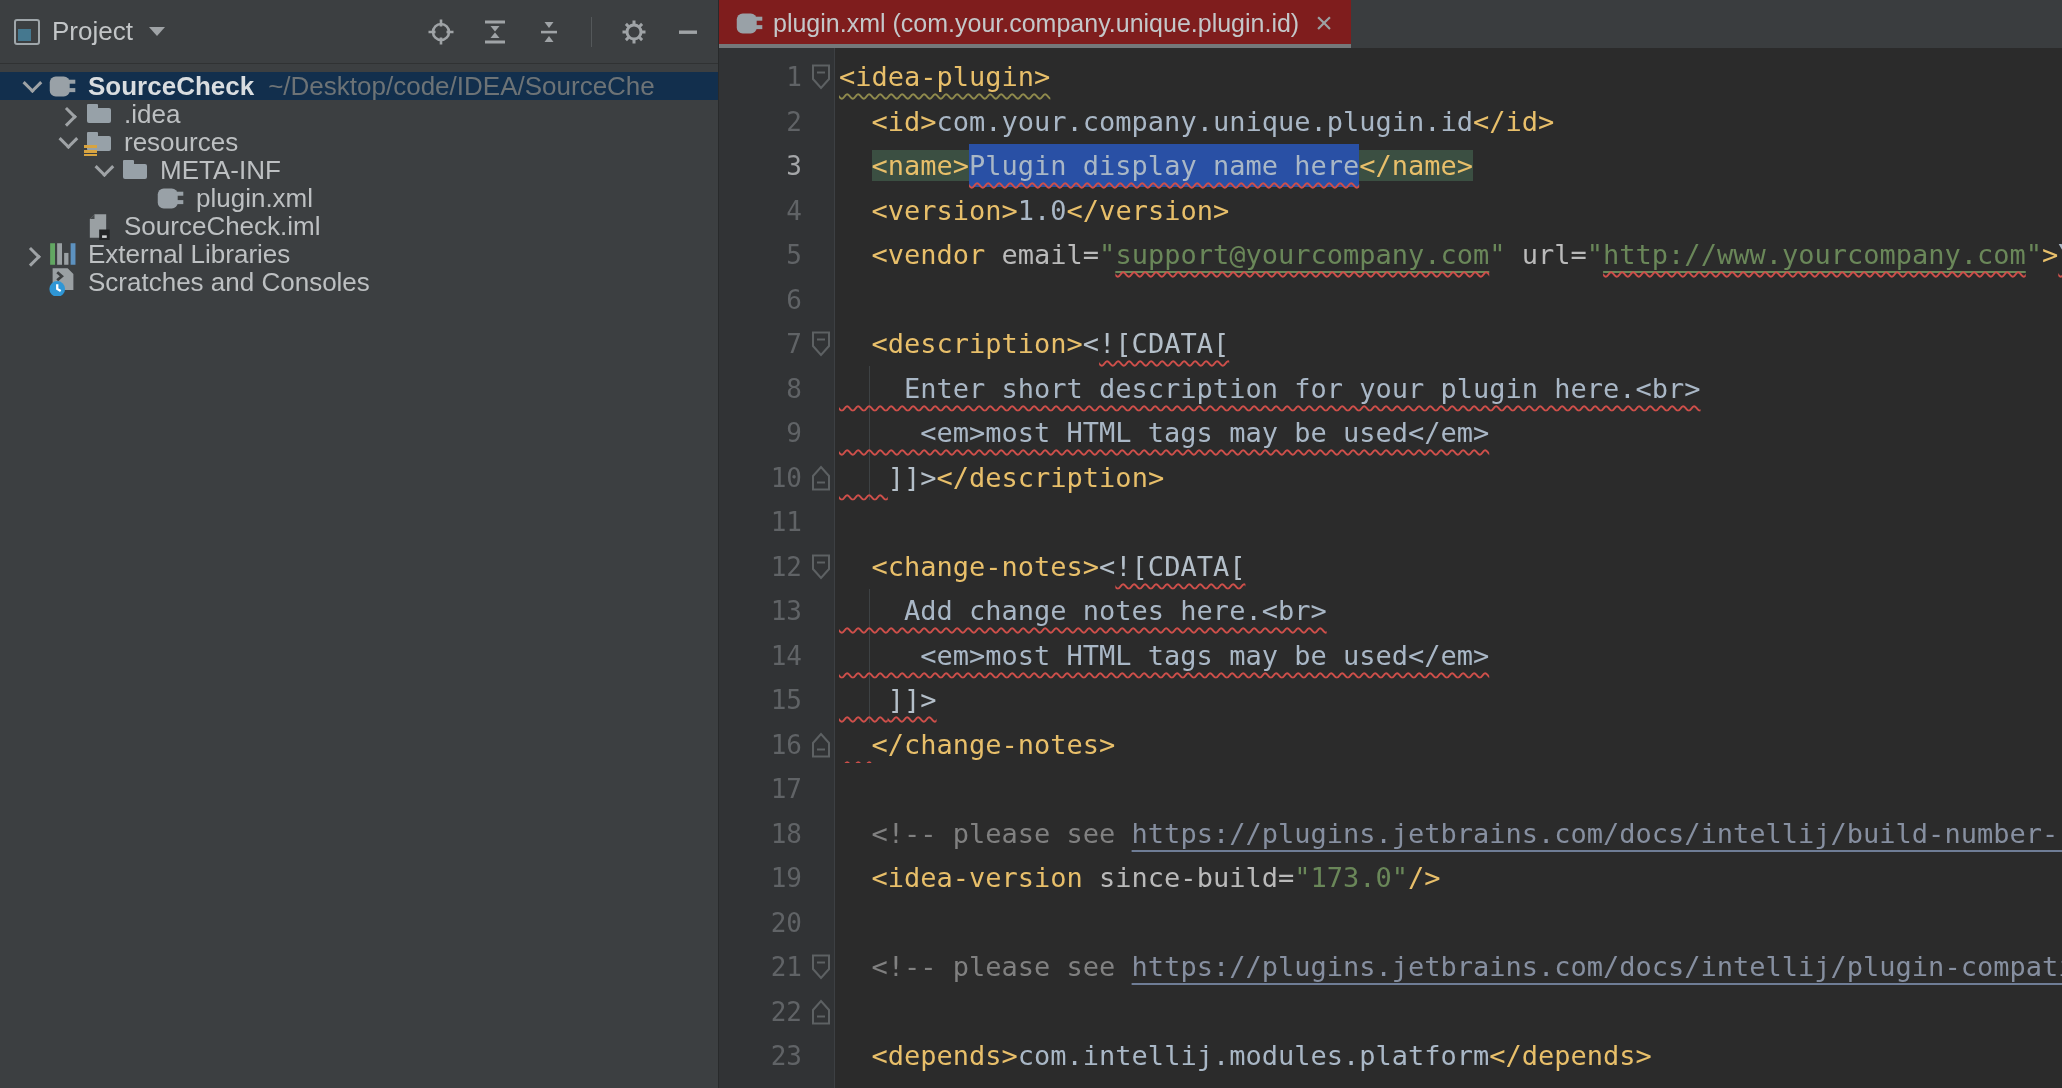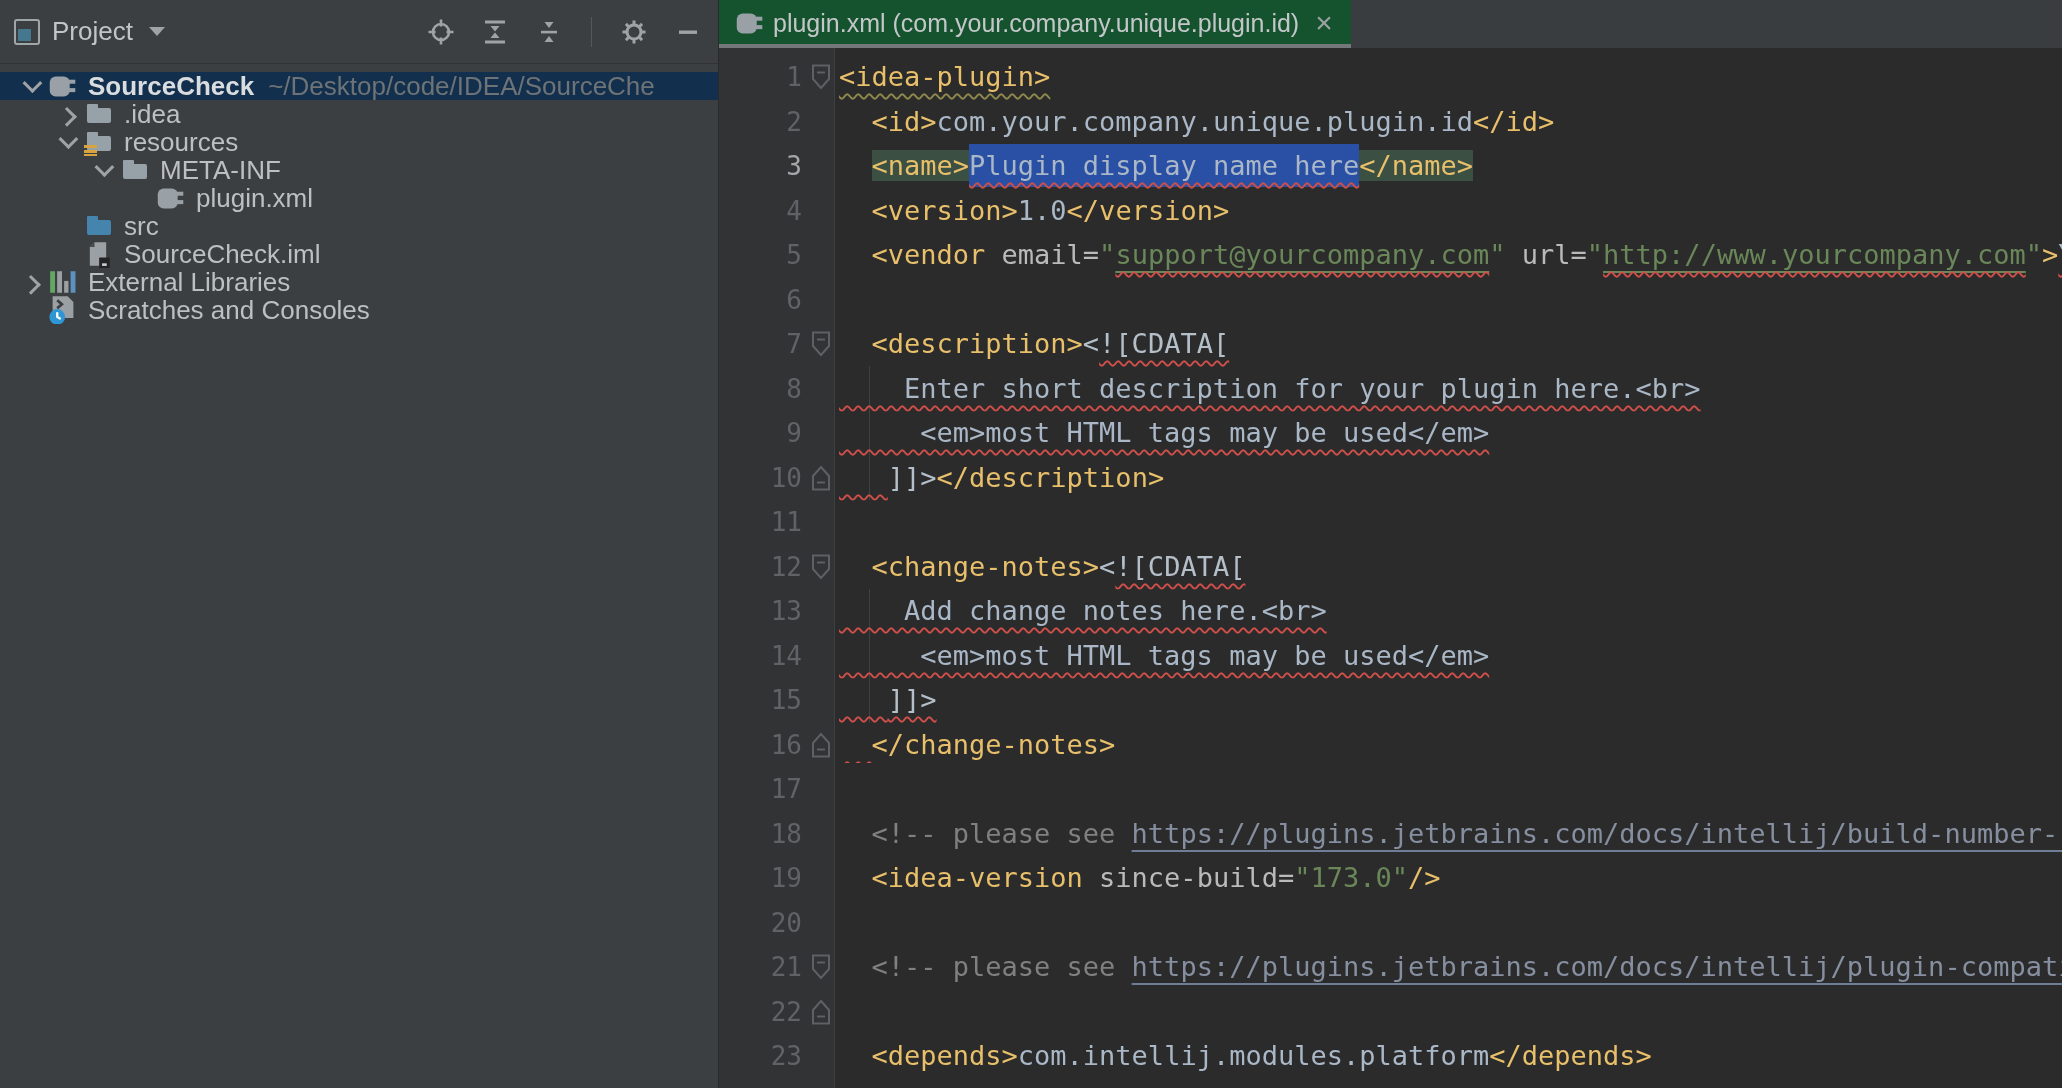--- a/index.html
+++ b/index.html
@@ -35,21 +35,21 @@
 
   .folder::before{content:"";position:absolute;left:3px;top:5px;width:11px;height:7px;border-radius:1px;background:#97a1a8;}
   .folder::after{content:"";position:absolute;left:3px;top:9px;width:24px;height:15px;border-radius:2px;background:#97a1a8;}
   .folder.src-folder::before,.folder.src-folder::after{background:#4484ad;}
   .res-bars{position:absolute;left:0;bottom:0;width:13px;height:12px;z-index:2;
             background:repeating-linear-gradient(180deg,#d8a440 0 3px,rgba(0,0,0,0) 3px 4.6px);}
 
   
   .editor{position:absolute;left:719px;top:0;right:0;height:1088px;background:#2b2b2b;}
   .tabbar{height:48px;background:#3a3d3f;position:relative;}
-  .tab{position:absolute;left:0;top:0;height:48px;width:632px;background:#14532d;display:flex;
+  .tab{position:absolute;left:0;top:0;height:48px;width:632px;background:#7f1d1d;display:flex;
        align-items:center;padding:0 14px 2px 16px;box-sizing:border-box;}
   .tab::after{content:"";position:absolute;left:0;bottom:0;width:100%;height:4px;background:#74787a;}
   .tab-label{color:#c4c7c9;font-size:25px;margin:0 16px 0 10px;white-space:nowrap;}
   .tab-close{color:#9da1a3;font-size:30px;line-height:30px;}
 
   .code-area{position:absolute;top:48px;left:0;right:0;bottom:0;overflow:hidden;padding-top:7px;box-sizing:border-box;}
   .gutter-bg{position:absolute;left:0;top:0;bottom:0;width:115px;background:#313335;border-right:1px solid #3d4043;}
   .iguide{position:absolute;width:1px;background:#3e4244;left:150px;}
   .line{display:flex;height:44.5px;line-height:44.5px;font-family:"DejaVu Sans Mono",monospace;
         font-size:27px;white-space:pre;position:relative;}
@@ -183,26 +183,20 @@
           <span class="ticon" style="line-height: 0; display: flex; align-items: center;">
             <svg width="28" height="28" viewBox="0 0 16 16">
               <g fill="#99a1a7">
                 <rect x="1" y="2.6" width="11.4" height="11.4" rx="3.4"></rect>
                 <rect x="11" y="4.4" width="4.6" height="2.3"></rect>
                 <rect x="11" y="9.2" width="4.6" height="2.3"></rect>
               </g>
             </svg>
           </span>
           <span>plugin.xml</span>
-        </div>
-        <div class="tree-row">
-          <span class="indent" style="width: 50px;"></span>
-          <span class="chev "></span>
-          <span class="ticon folder src-folder"></span>
-          <span>src</span>
         </div>
         <div class="tree-row">
           <span class="indent" style="width: 50px;"></span>
           <span class="chev "></span>
           <span class="ticon" style="line-height: 0; display: flex; align-items: center;">
             <svg width="28" height="28" viewBox="0 0 24 24">
               <path fill="#9aa0a3" d="M9 2h10v20H5V6z"></path>
               <path fill="#3c3f41" d="M5 6h4V2z" opacity="0.9"></path>
               <rect x="13" y="15" width="9" height="9" fill="#222426"></rect>
               <rect x="15.5" y="20" width="4" height="2.2" fill="#cfd2d4"></rect>

